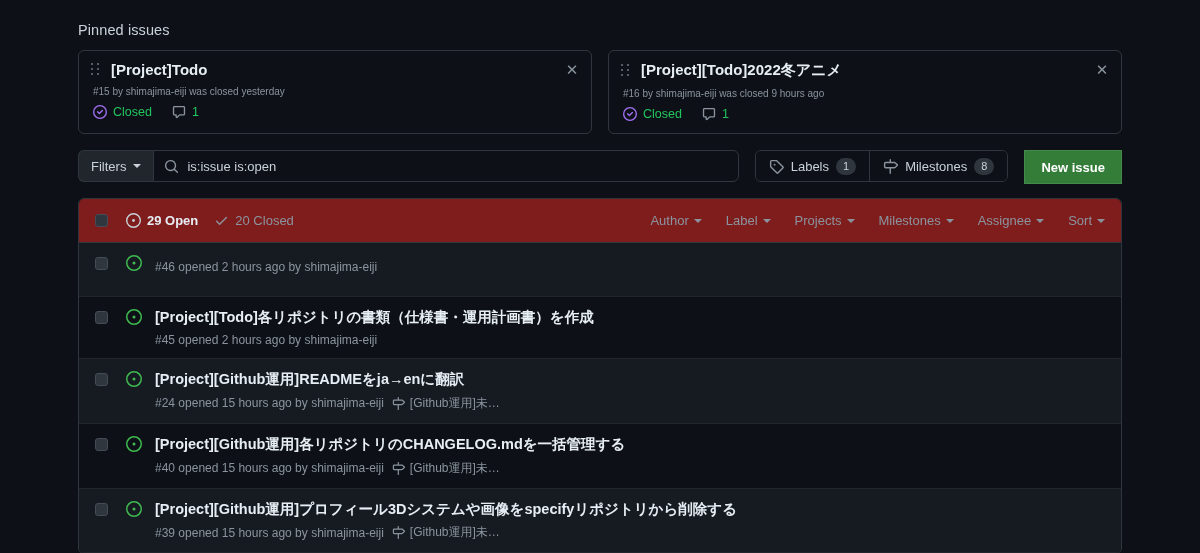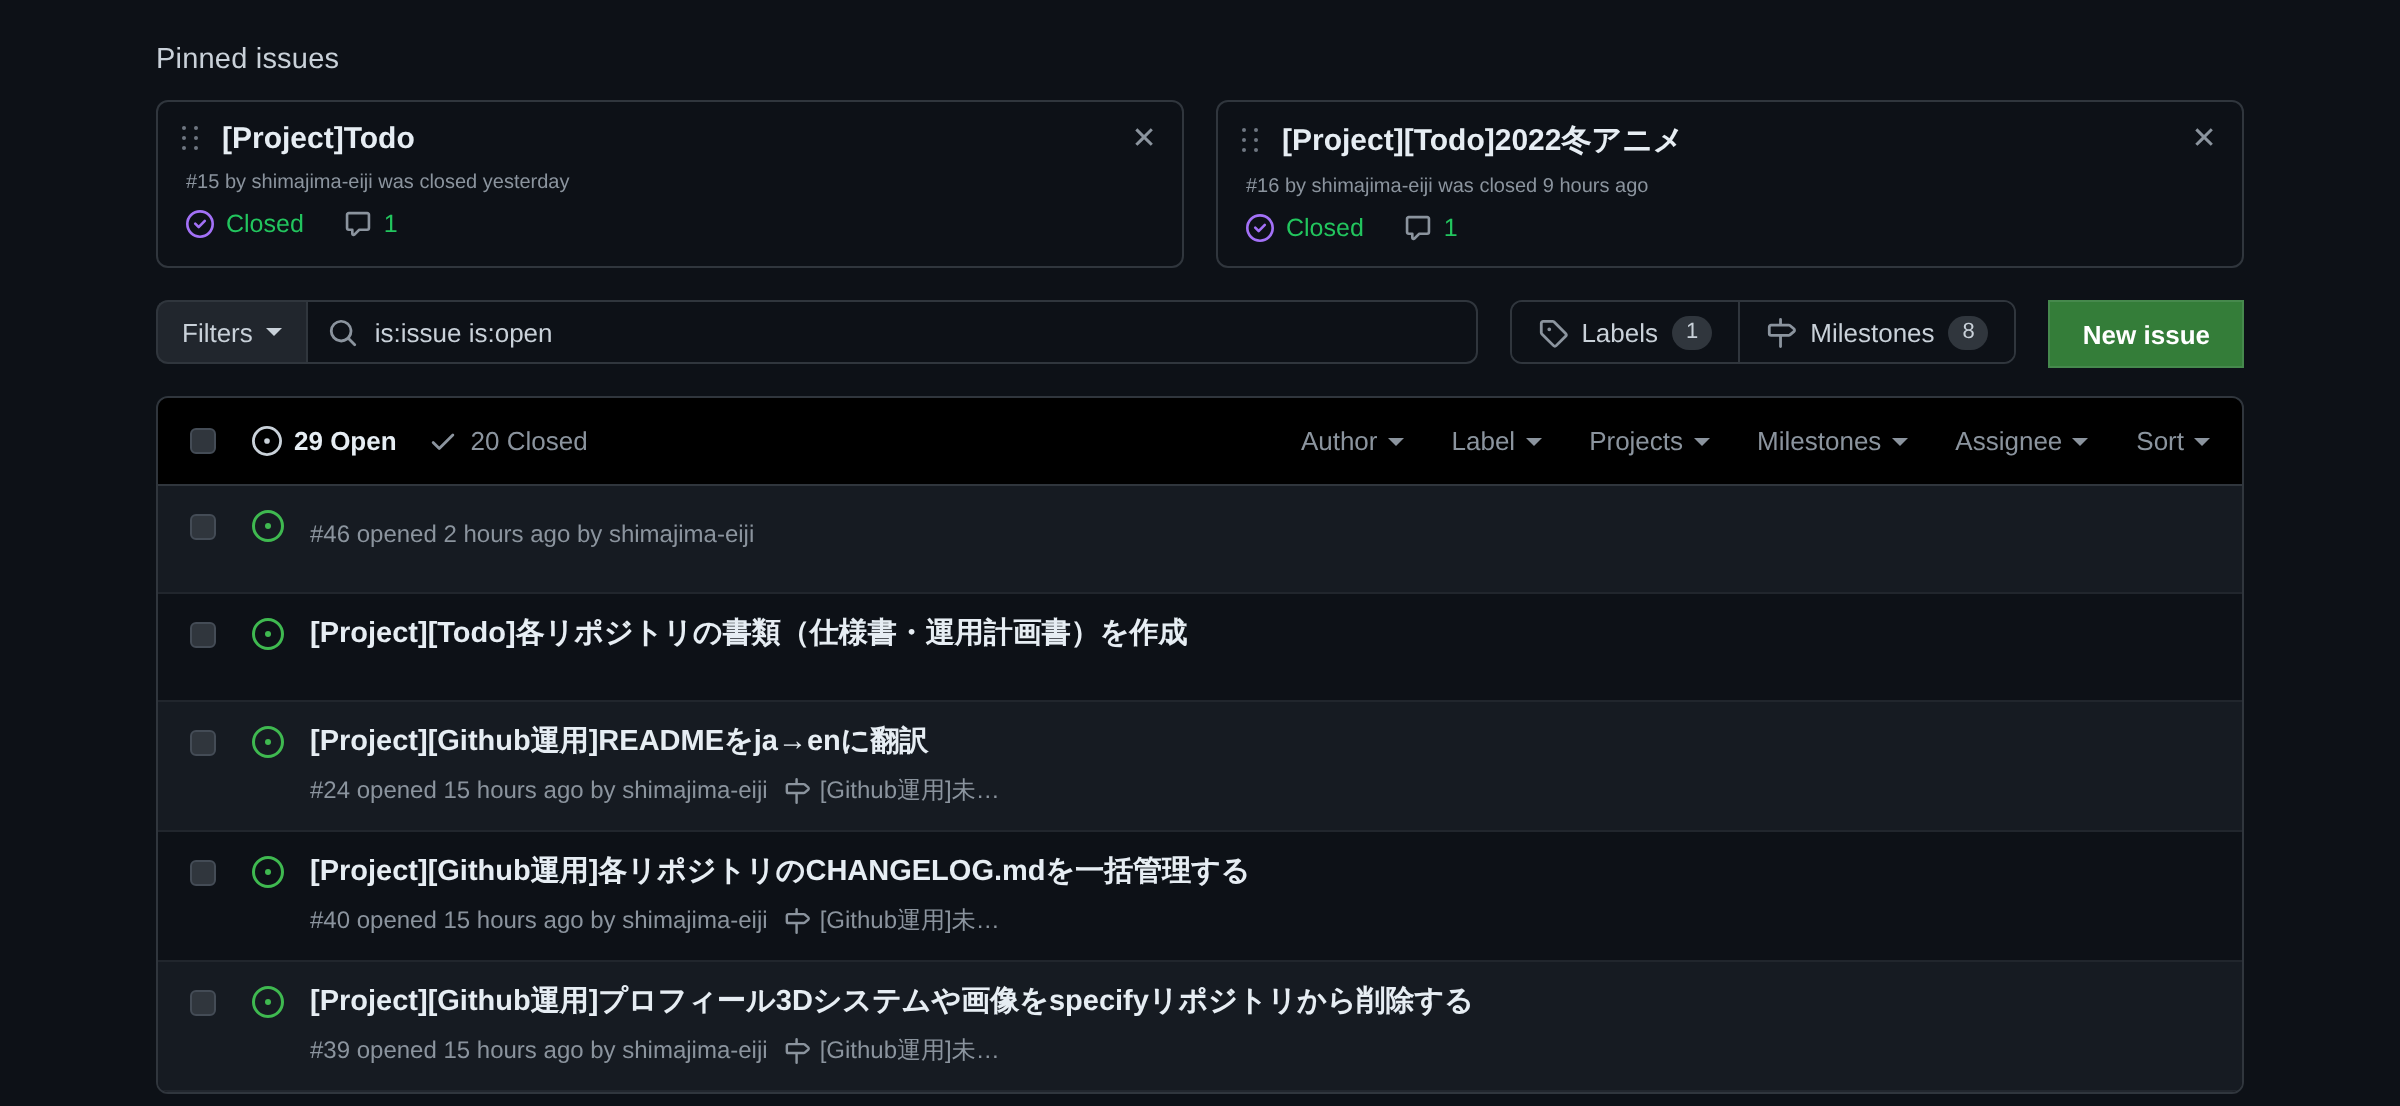--- a/index.html
+++ b/index.html
@@ -166,21 +166,21 @@
   
   .issue-box {
     border: 1px solid #30363d;
     border-radius: 6px;
     overflow: hidden;
     background: #0d1117;
   }
   .issue-head {
     display: flex;
     align-items: center;
-    background: #000000;
+    background: #7f1d1d;
     border-bottom: 1px solid #30363d;
     padding: 8px 16px;
     height: 44px;
   }
   .chk {
     width: 13px; height: 13px;
     border-radius: 3px;
     background: #30363d;
     border: 1px solid #444c56;
     flex: none;
@@ -450,20 +450,23 @@
       <span class="open-ico">
         <svg width="16" height="16" viewBox="0 0 16 16" fill="currentColor">
             <path d="M8 9.5a1.5 1.5 0 1 0 0-3 1.5 1.5 0 0 0 0 3Z"></path>
             <path d="M8 0a8 8 0 1 1 0 16A8 8 0 0 1 8 0ZM1.5 8a6.5 6.5 0 1 0 13 0 6.5 6.5 0 0 0-13 0Z"></path>
           </svg>
       </span>
       <span class="issue-main">
         <span class="issue-title-line">
           <span class="issue-title">[Project][Todo]各リポジトリの書類（仕様書・運用計画書）を作成</span>
         </span>
+        <span class="issue-sub">
+          <span>#45 opened 2 hours ago by shimajima-eiji</span>
+        </span>
       </span>
     </div>
 
     <div class="issue-row alt">
       <span class="chk"></span>
       <span class="open-ico">
         <svg width="16" height="16" viewBox="0 0 16 16" fill="currentColor">
             <path d="M8 9.5a1.5 1.5 0 1 0 0-3 1.5 1.5 0 0 0 0 3Z"></path>
             <path d="M8 0a8 8 0 1 1 0 16A8 8 0 0 1 8 0ZM1.5 8a6.5 6.5 0 1 0 13 0 6.5 6.5 0 0 0-13 0Z"></path>
           </svg>

